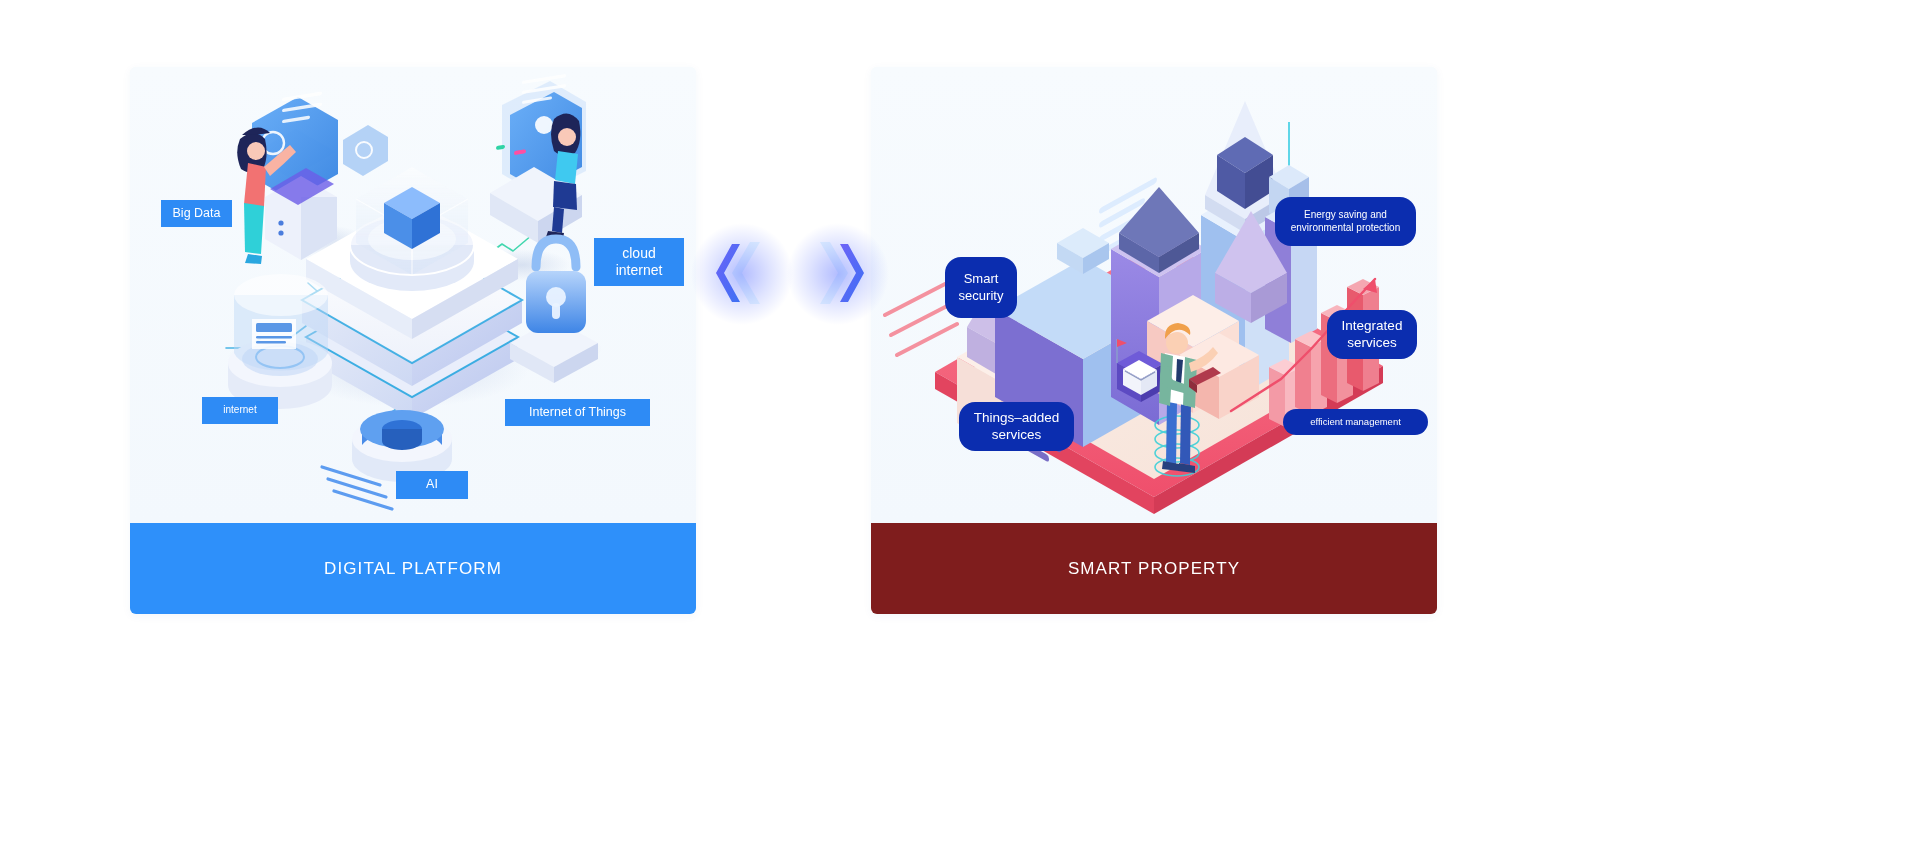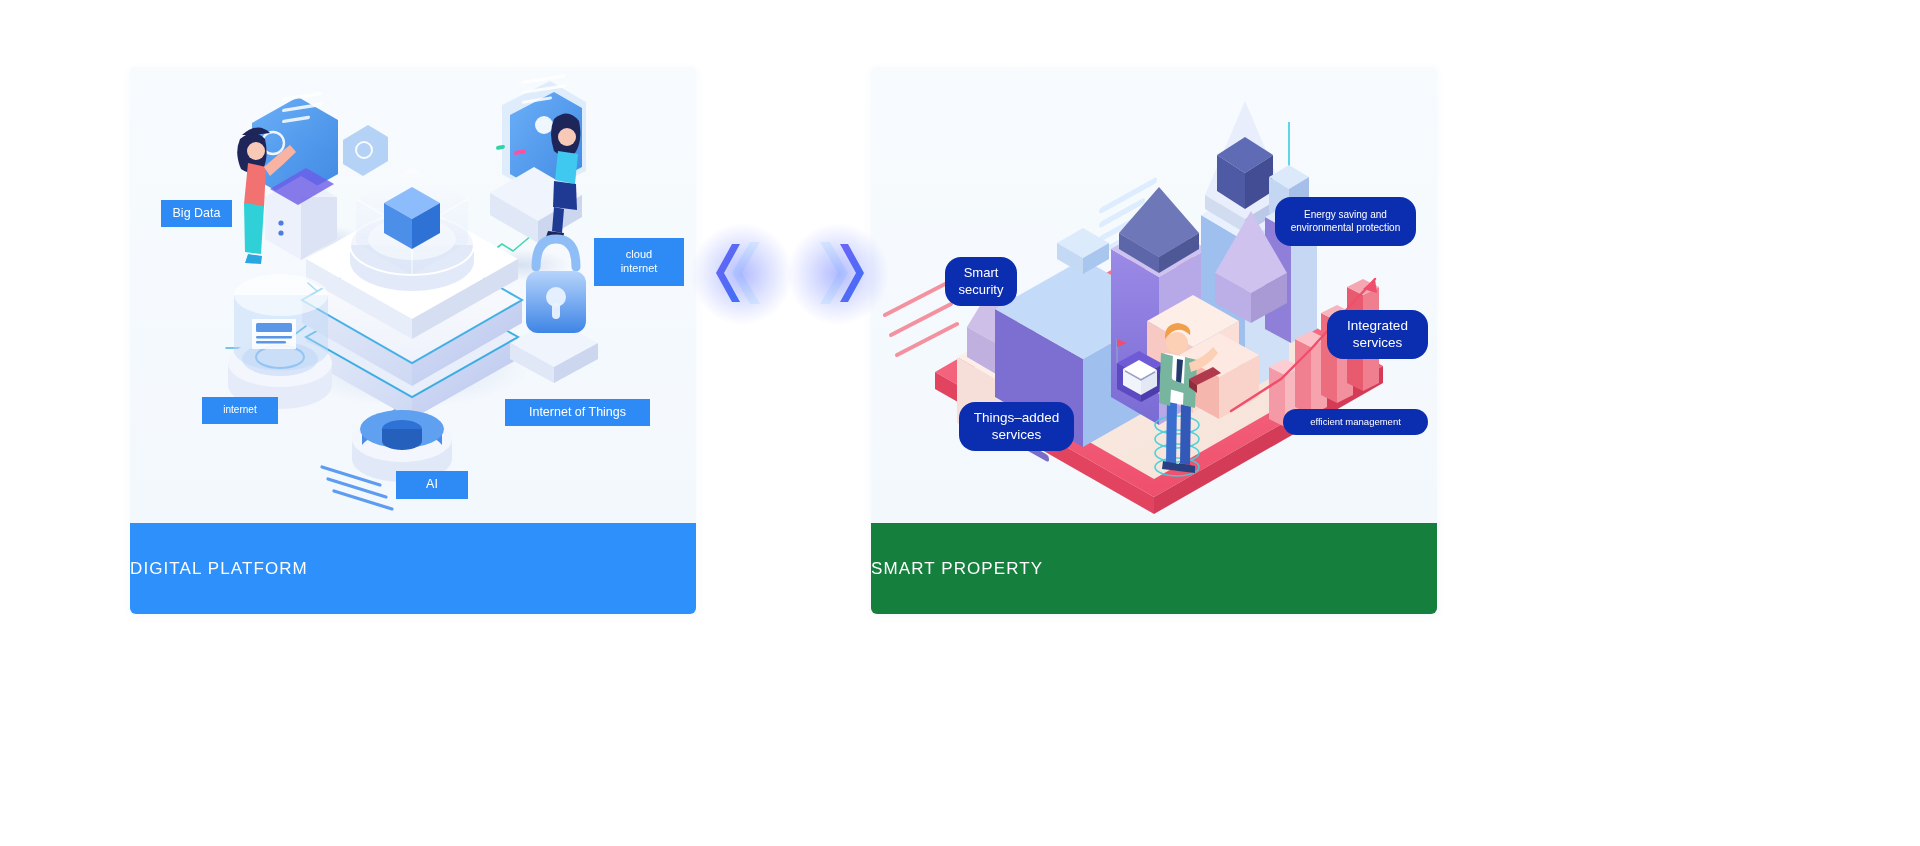--- a/index.html
+++ b/index.html
@@ -11,42 +11,42 @@
   
   .card{position:absolute;top:67px;width:566px;height:547px;border-radius:6px;
         overflow:hidden;background:#f5f9fd;box-shadow:0 2px 10px rgba(40,90,160,.05)}
   .card-left{left:130px}
   .card-right{left:871px}
 
   .illus{position:absolute;left:0;top:0;right:0;height:456px;overflow:hidden}
   .illus-bg{position:absolute;inset:0;background:linear-gradient(180deg,#f7fbfe 0%,#f3f8fd 100%)}
 
   .footer{position:absolute;left:0;right:0;bottom:0;height:91px;display:flex;
-          align-items:center;justify-content:flex-start}
+          align-items:center;justify-content:center}
   .footer-left{background:#2e90fa}
-  .footer-right{background:#15803d}
+  .footer-right{background:#7f1d1d}
   .footer span{color:#fff;font-size:17px;letter-spacing:1.1px;font-weight:400}
 
   
   .pill{position:absolute;border-radius:0;display:flex;align-items:center;
         justify-content:center;text-align:center;color:#fff;line-height:1.25;z-index:30}
   .pill.blue{background:#2e8bf5}
   .pill.navy{background:#0b2daf;border-radius:16px}
 
   
   #pill-bigdata{left:31px;top:133px;width:71px;height:27px;font-size:12.5px}
-  #pill-cloud{left:464px;top:171px;width:90px;height:48px;font-size:11px}
+  #pill-cloud{left:464px;top:171px;width:90px;height:48px;font-size:14px}
   #pill-internet{left:72px;top:330px;width:76px;height:27px;font-size:10px}
   #pill-iot{left:375px;top:332px;width:145px;height:27px;font-size:12.5px}
   #pill-ai{left:266px;top:404px;width:72px;height:28px;font-size:12.5px}
 
   
   #pill-energy{left:404px;top:130px;width:141px;height:49px;font-size:10px;padding:0 6px}
-  #pill-smartsec{left:74px;top:190px;width:72px;height:49px;font-size:13px}
-  #pill-integrated{left:456px;top:243px;width:101px;height:49px;font-size:13.5px}
+  #pill-smartsec{left:74px;top:190px;width:72px;height:61px;font-size:13px}
+  #pill-integrated{left:456px;top:243px;width:90px;height:49px;font-size:13.5px}
   #pill-value{left:88px;top:335px;width:115px;height:49px;font-size:13.5px}
   #pill-efficient{left:412px;top:342px;width:145px;height:26px;font-size:9.5px}
 
   
   .navs{position:absolute;left:706px;top:236px;width:168px;height:75px;z-index:40}
   .nav-btn{position:absolute;top:0;width:72px;height:75px;cursor:pointer}
   .nav-prev{left:0}
   .nav-next{left:96px}
   .nav-glow{position:absolute;left:50%;top:50%;width:106px;height:106px;
             transform:translate(-50%,-50%);

